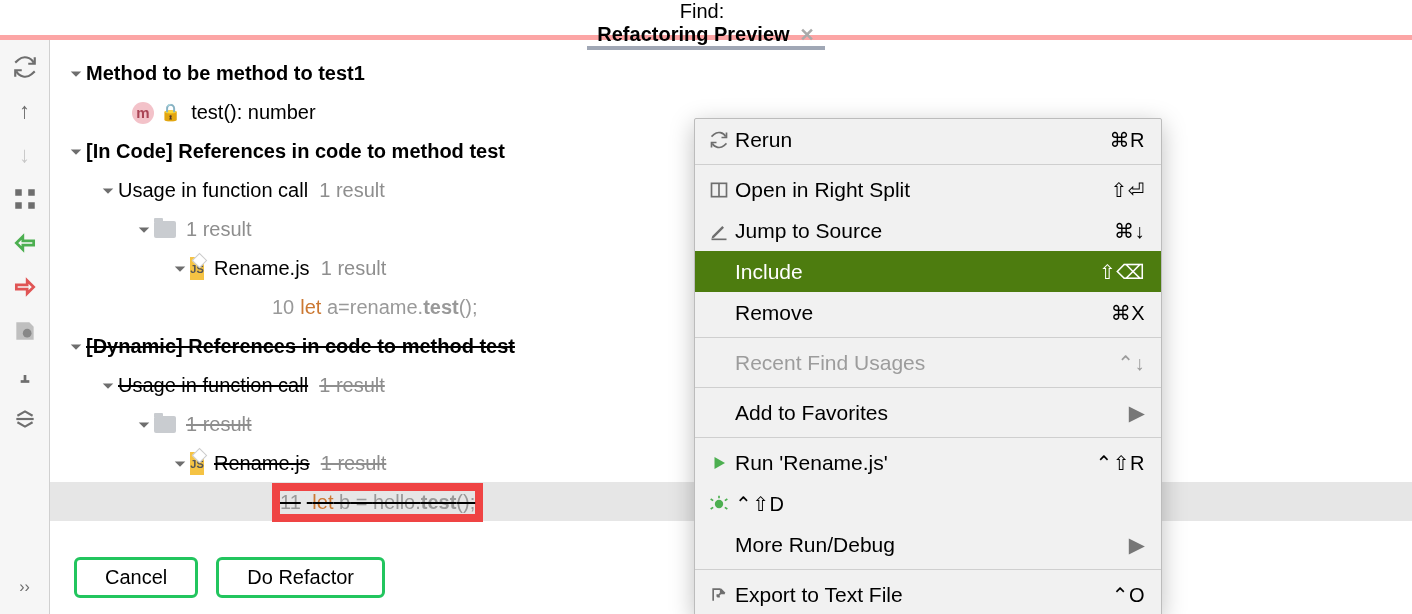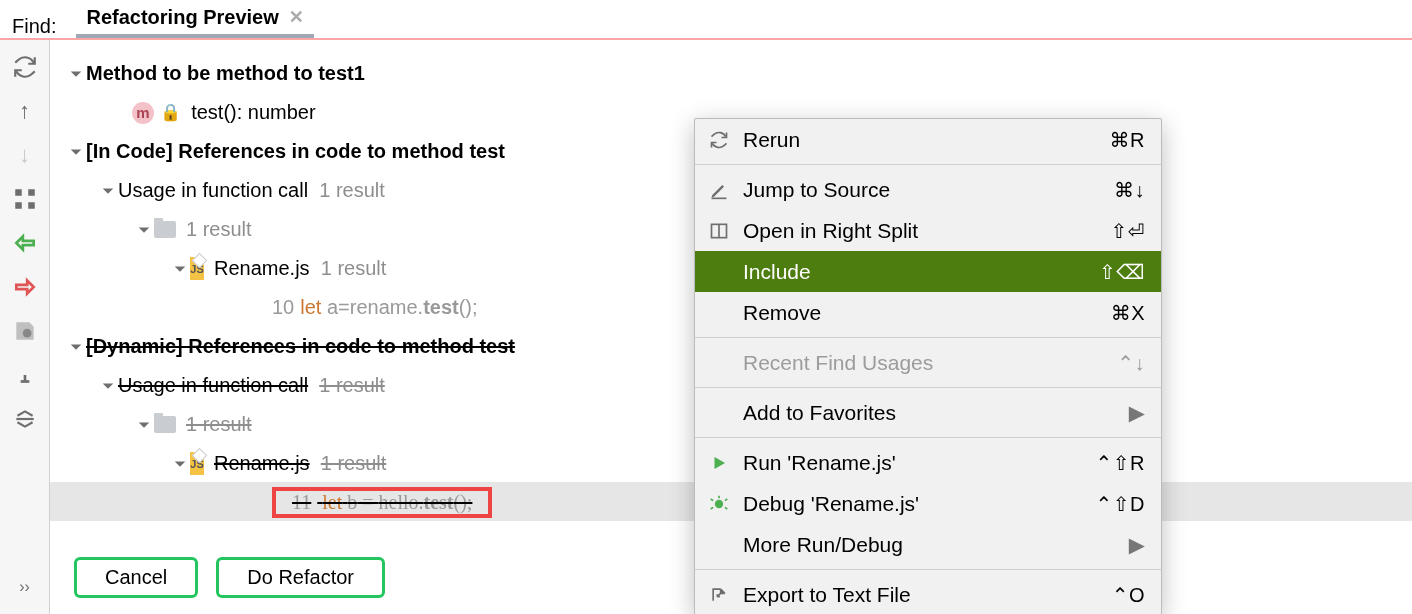--- a/index.html
+++ b/index.html
@@ -8,23 +8,24 @@
     font-size: 20px;
     background: #fff;
     width: 1412px;
     height: 614px;
     overflow: hidden;
     color: #000;
     position: relative;
   }
   .header {
     display: flex;
-    align-items: flex-end;
+    align-items: center;
     height: 40px;
-    border-bottom: 2px solid #fca5a5;
+    border-bottom: 5px solid #fca5a5;
+    flex-direction: column;
   }
   .find-label {
     padding: 0 20px 0 12px;
     color: #000;
   }
   .tab {
     display: flex;
     align-items: center;
     gap: 10px;
     padding: 0 10px;
@@ -122,24 +123,23 @@
   .punct { color: #999; }
   .d2 .ln,.d2 .kw,.d2 .ident,.d2 .fn,.d2 .punct{}
   .sel-row {
     background: #e6e6e6;
     position: absolute;
     left: 0; right: 0;
     z-index: -1;
     height: 39px;
   }
   .boxed {
-    border: 4px solid #ef4444;
-    padding: 0 16px;
+    border: 8px solid #ef4444;
+    padding: 0 0;
     display: inline-block;
-    font-family: Liberation Serif, serif;
   }
   .buttons {
     position: absolute;
     bottom: 16px;
     left: 24px;
     display: flex;
     gap: 18px;
   }
   .btn {
     border: 3px solid #22c55e;
@@ -158,21 +158,21 @@
     border: 1px solid #bcbcbc;
     box-shadow: 0 6px 24px rgba(0,0,0,0.25);
     border-radius: 2px;
     font-size: 21px;
   }
   .menu-item {
     display: flex;
     align-items: center;
     height: 41px;
     padding: 0 16px 0 12px;
-    gap: 12px;
+    gap: 4px;
   }
   .menu-item.highlight { background: #4d7c0f; color: #fff; }
   .menu-item.disabled { color: #9c9c9c; }
   .menu-icon { width: 24px; display:inline-flex; justify-content:center; }
   .menu-label { flex: 1; }
   .menu-shortcut { font-size: 20px; letter-spacing: 0.5px; }
   .menu-sep { height: 1px; background: #cfcfcf; margin: 4px 0; }
   .submenu-arrow { color: #777; }
 
   .pad0  { padding-left: 6px; }
@@ -363,37 +363,37 @@
           <path d="M21 3v6h-6M3 21v-6h6"></path>
           <path d="M20 8A9 9 0 0 0 6 5.3L3 8M4 16a9 9 0 0 0 14 2.7l3-2.7"></path>
         </svg>
       </span>
     <span class="menu-label">Rerun</span>
     <span class="menu-shortcut">⌘R</span>
   </div>
   <div class="menu-sep"></div>
   <div class="menu-item">
     <span class="menu-icon">
+        <svg width="20" height="20" viewBox="0 0 24 24" fill="none" stroke="#6e6e6e" stroke-width="2">
+          <rect x="3" y="4" width="18" height="16"></rect>
+          <line x1="12" y1="4" x2="12" y2="20"></line>
+        </svg>
+      </span>
+    <span class="menu-label">Open in Right Split</span>
+    <span class="menu-shortcut">⇧⏎</span>
+  </div>
+  <div class="menu-item">
+    <span class="menu-icon">
         <svg width="20" height="20" viewBox="0 0 24 24" fill="#6e6e6e">
           <path d="M3 21l3-1 12-12-2-2L4 18z"></path>
           <line x1="3" y1="22" x2="21" y2="22" stroke="#6e6e6e" stroke-width="2"></line>
         </svg>
       </span>
     <span class="menu-label">Jump to Source</span>
     <span class="menu-shortcut">⌘↓</span>
-  </div>
-  <div class="menu-item">
-    <span class="menu-icon">
-        <svg width="20" height="20" viewBox="0 0 24 24" fill="none" stroke="#6e6e6e" stroke-width="2">
-          <rect x="3" y="4" width="18" height="16"></rect>
-          <line x1="12" y1="4" x2="12" y2="20"></line>
-        </svg>
-      </span>
-    <span class="menu-label">Open in Right Split</span>
-    <span class="menu-shortcut">⇧⏎</span>
   </div>
   <div class="menu-item highlight">
     <span class="menu-icon"></span>
     <span class="menu-label">Include</span>
     <span class="menu-shortcut">⇧⌫</span>
   </div>
   <div class="menu-item">
     <span class="menu-icon"></span>
     <span class="menu-label">Remove</span>
     <span class="menu-shortcut">⌘X</span>
@@ -424,21 +424,20 @@
     <span class="menu-icon">
         <svg width="20" height="20" viewBox="0 0 24 24" fill="#4caf50">
           <circle cx="12" cy="12" r="5"></circle>
           <line x1="12" y1="2" x2="12" y2="5" stroke="#4caf50" stroke-width="2"></line>
           <line x1="5" y1="8" x2="2" y2="6" stroke="#4caf50" stroke-width="2"></line>
           <line x1="19" y1="8" x2="22" y2="6" stroke="#4caf50" stroke-width="2"></line>
           <line x1="5" y1="16" x2="2" y2="18" stroke="#4caf50" stroke-width="2"></line>
           <line x1="19" y1="16" x2="22" y2="18" stroke="#4caf50" stroke-width="2"></line>
         </svg>
       </span>
-    <span class="menu-label">Debug 'Rename.js'</span>
     <span class="menu-shortcut">⌃⇧D</span>
   </div>
   <div class="menu-item">
     <span class="menu-icon"></span>
     <span class="menu-label">More Run/Debug</span>
     <span class="submenu-arrow">▶</span>
   </div>
   <div class="menu-sep"></div>
   <div class="menu-item">
     <span class="menu-icon">

